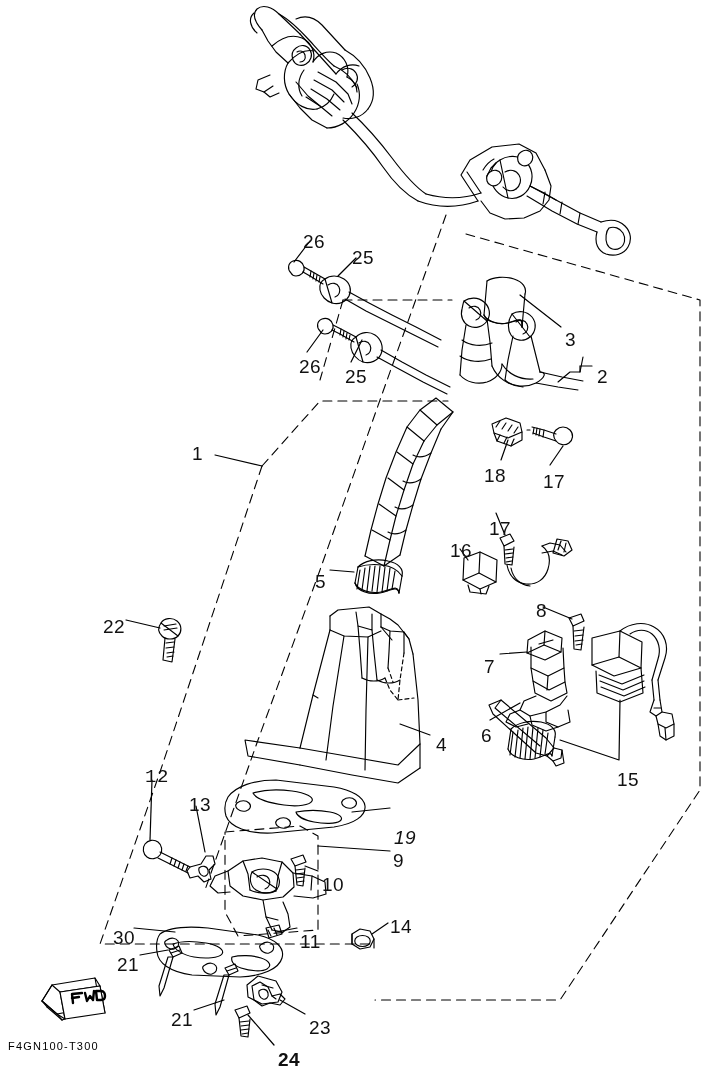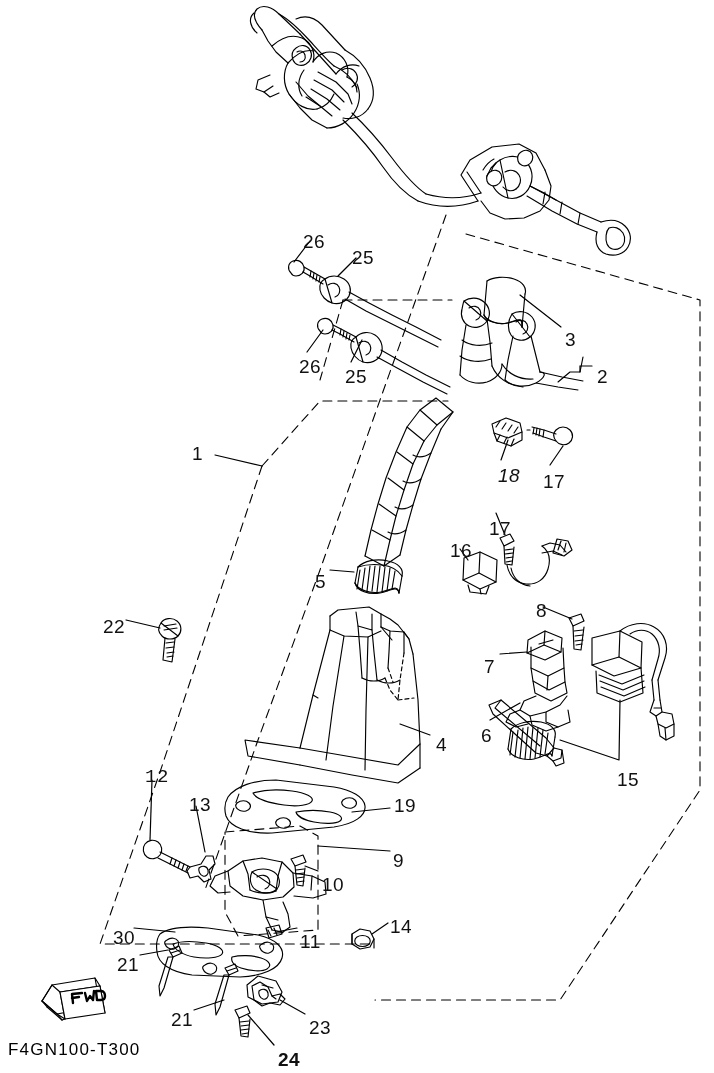--- a/index.html
+++ b/index.html
@@ -3,21 +3,21 @@
 <meta charset="utf-8">
 <style>
   html,body{margin:0;padding:0;background:#ffffff;}
   body{width:714px;height:1073px;position:relative;overflow:hidden;
        font-family:"Liberation Sans", sans-serif;color:#000;}
   #sheet{position:absolute;inset:0;width:714px;height:1073px;}
   #svgroot{position:absolute;left:0;top:0;width:714px;height:1073px;}
   .callout{position:absolute;font-size:19px;font-weight:400;
            font-family:"Liberation Sans", sans-serif;color:#111;
            letter-spacing:.5px;line-height:1;white-space:nowrap;}
-  #partnum{position:absolute;left:8px;top:1040px;font-size:17px;
+  #partnum{position:absolute;left:8px;top:1040px;font-size:11px;
            letter-spacing:1.2px;color:#000;white-space:nowrap;}
 </style>
 </head>
 <body>
 
 <div id="sheet">
 
   <svg id="svgroot" viewBox="0 0 714 1073" xmlns="http://www.w3.org/2000/svg">
     <g fill="none" stroke="#000" stroke-width="1.15" stroke-linecap="round" stroke-linejoin="round">
 
@@ -521,22 +521,22 @@
       <div class="callout" style="left: 393px; top: 851px;">9</div>
       <div class="callout" style="left: 322px; top: 875px;">10</div>
       <div class="callout" style="left: 300px; top: 932px;">11</div>
       <div class="callout" style="left: 145px; top: 768px; font-family: Liberation Mono, monospace;">12</div>
       <div class="callout" style="left: 189px; top: 795px;">13</div>
       <div class="callout" style="left: 390px; top: 917px;">14</div>
       <div class="callout" style="left: 617px; top: 770px;">15</div>
       <div class="callout" style="left: 450px; top: 541px;">16</div>
       <div class="callout" style="left: 543px; top: 472px;">17</div>
       <div class="callout" style="left: 489px; top: 519px;">17</div>
-      <div class="callout" style="left: 498px; top: 466px; font-style: italic;">18</div>
-      <div class="callout" style="left: 394px; top: 796px;">19</div>
+      <div class="callout" style="left: 484px; top: 466px;">18</div>
+      <div class="callout" style="left: 394px; top: 828px; font-style: italic;">19</div>
       <div class="callout" style="left: 113px; top: 928px;">30</div>
       <div class="callout" style="left: 117px; top: 955px;">21</div>
       <div class="callout" style="left: 171px; top: 1010px;">21</div>
       <div class="callout" style="left: 103px; top: 617px;">22</div>
       <div class="callout" style="left: 309px; top: 1018px;">23</div>
       <div class="callout" style="left: 278px; top: 1050px; font-weight: bold;">24</div>
       <div class="callout" style="left: 352px; top: 248px;">25</div>
       <div class="callout" style="left: 345px; top: 367px;">25</div>
       <div class="callout" style="left: 303px; top: 232px;">26</div>
       <div class="callout" style="left: 299px; top: 357px;">26</div>

